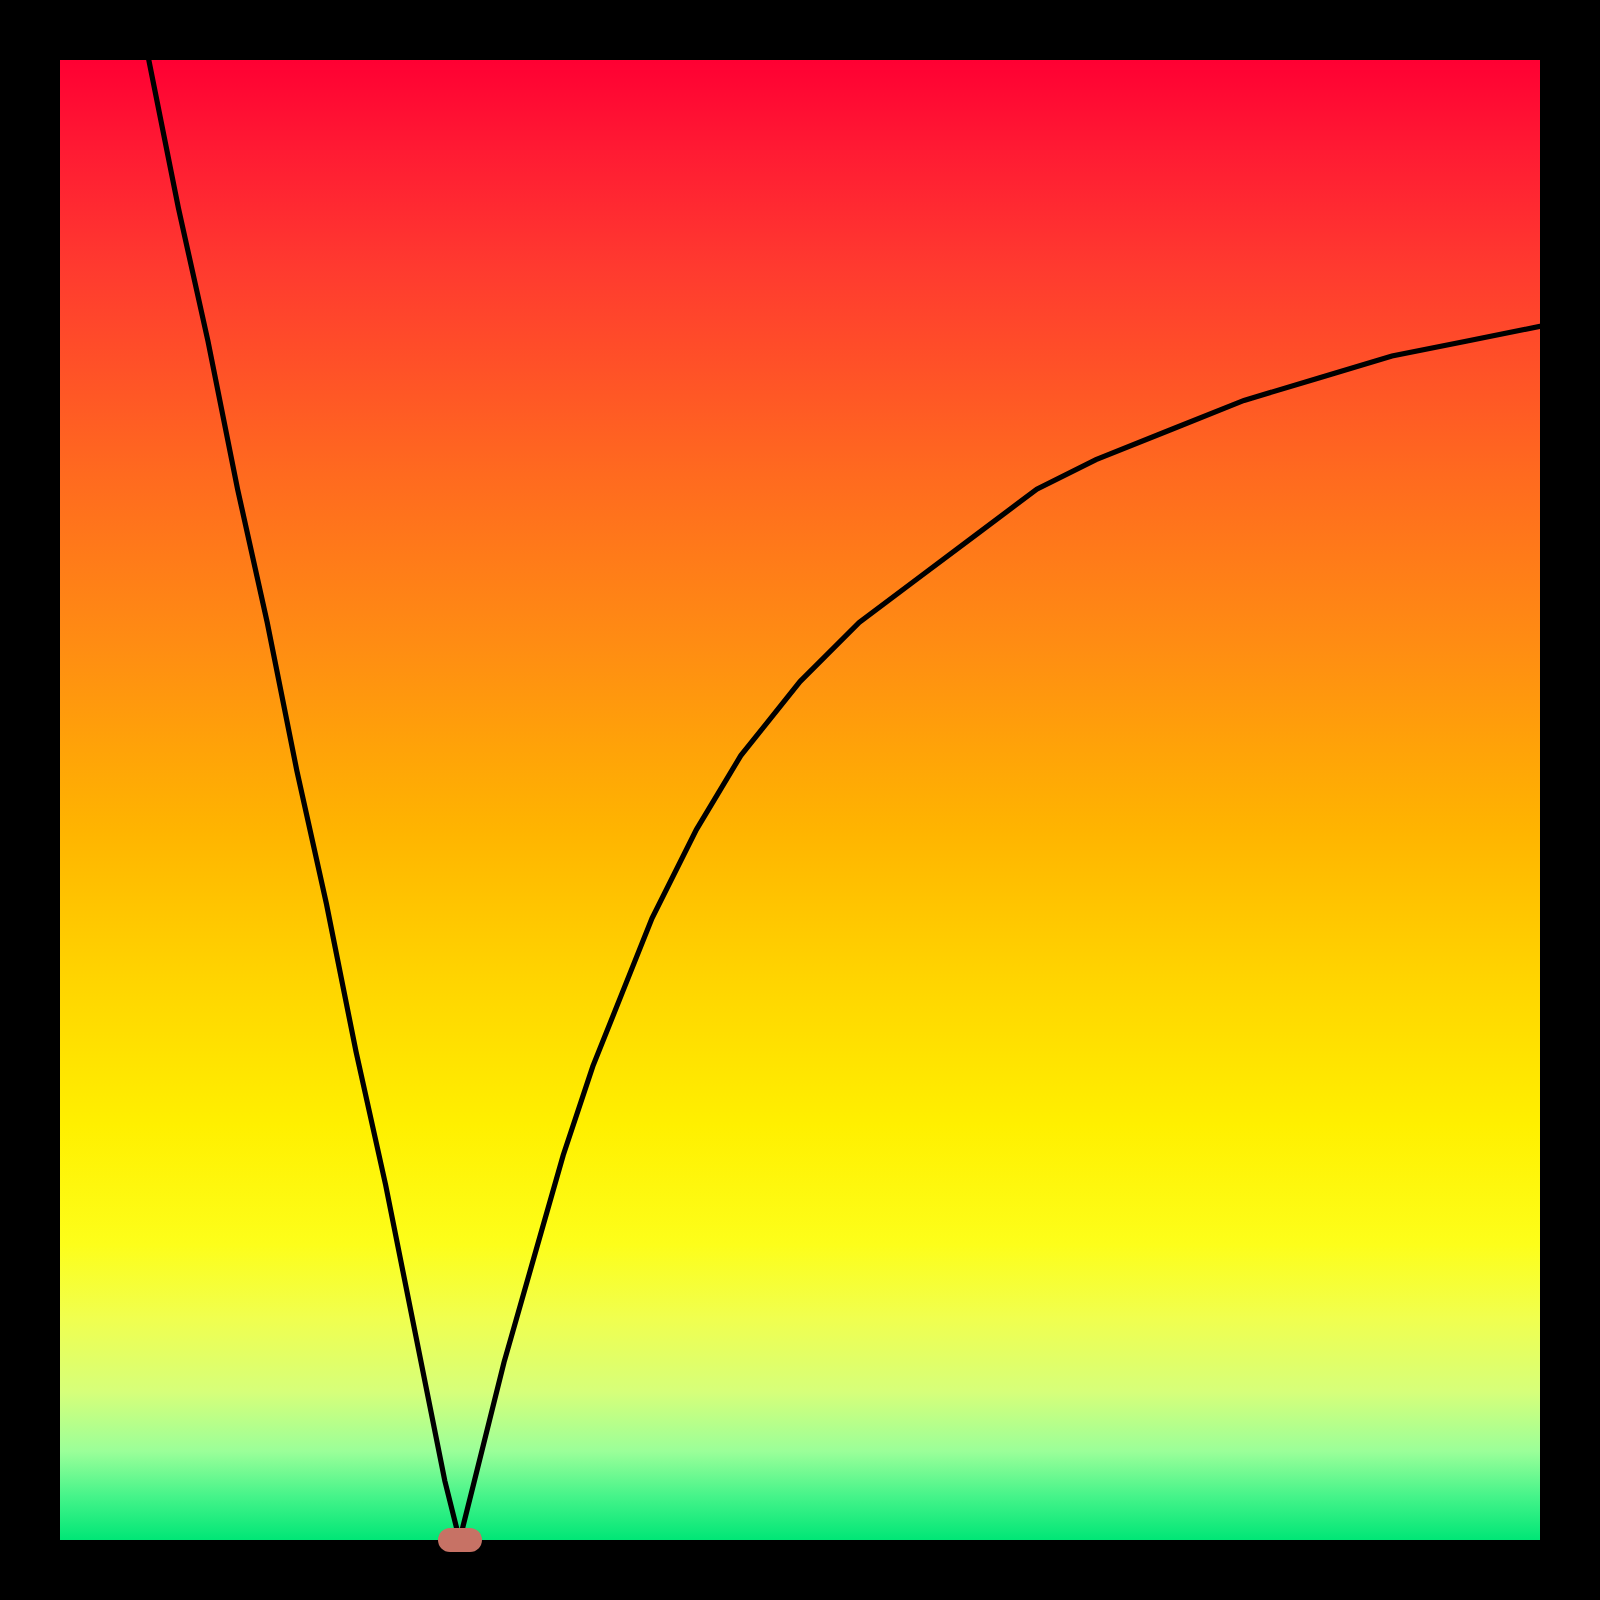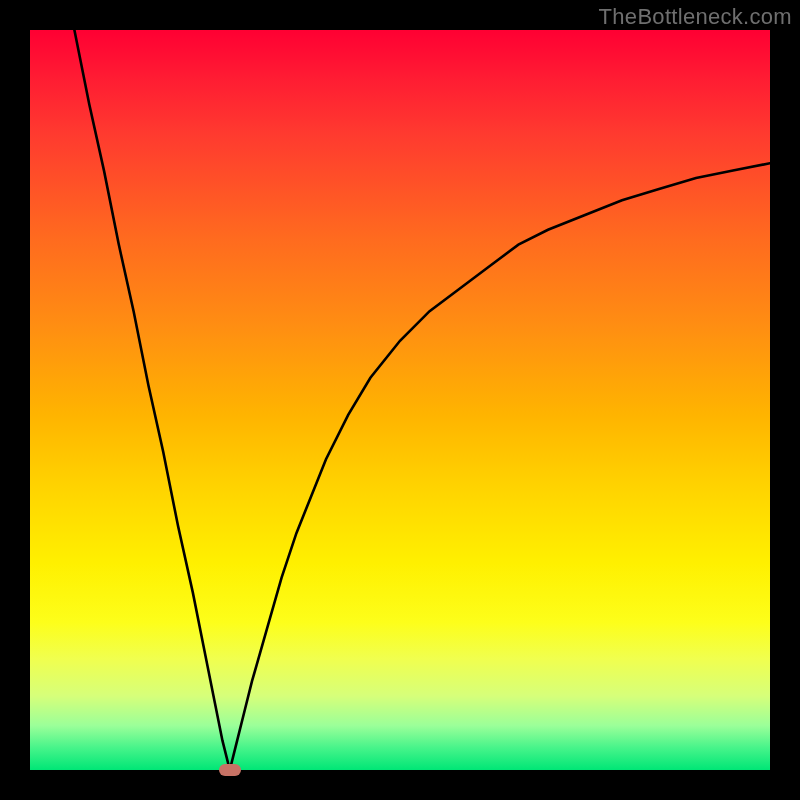--- a/index.html
+++ b/index.html
@@ -71,14 +71,13 @@
 </head>
 <body>
 
 <div class="frame">
   <div class="plot-area">
     <svg class="curve" viewBox="0 0 740 740" preserveAspectRatio="none">
       <path fill="none" stroke="#000000" stroke-width="2.6" stroke-linecap="round" d="M44.40 0.00 L59.20 74.00 L74.00 140.60 L88.80 214.60 L103.60 281.20 L118.40 355.20 L133.20 421.80 L148.00 495.80 L162.80 562.40 L177.60 636.40 L185.00 673.40 L192.40 710.40 L199.80 740.00 M199.80 740.00 L207.20 710.40 L214.60 680.80 L222.00 651.20 L236.80 599.40 L251.60 547.60 L266.40 503.20 L281.20 466.20 L296.00 429.20 L318.20 384.80 L340.40 347.80 L370.00 310.80 L399.60 281.20 L429.20 259.00 L458.80 236.80 L488.40 214.60 L518.00 199.80 L555.00 185.00 L592.00 170.20 L629.00 159.10 L666.00 148.00 L703.00 140.60 L740.00 133.20"></path>
     </svg>
     <div class="minpoint" style="left: 199.8px; top: 740px; background: rgb(199, 114, 101);"></div>
   </div>
-  <div class="watermark">TheBottleneck.com</div>
 </div>
 
 </body></html>

